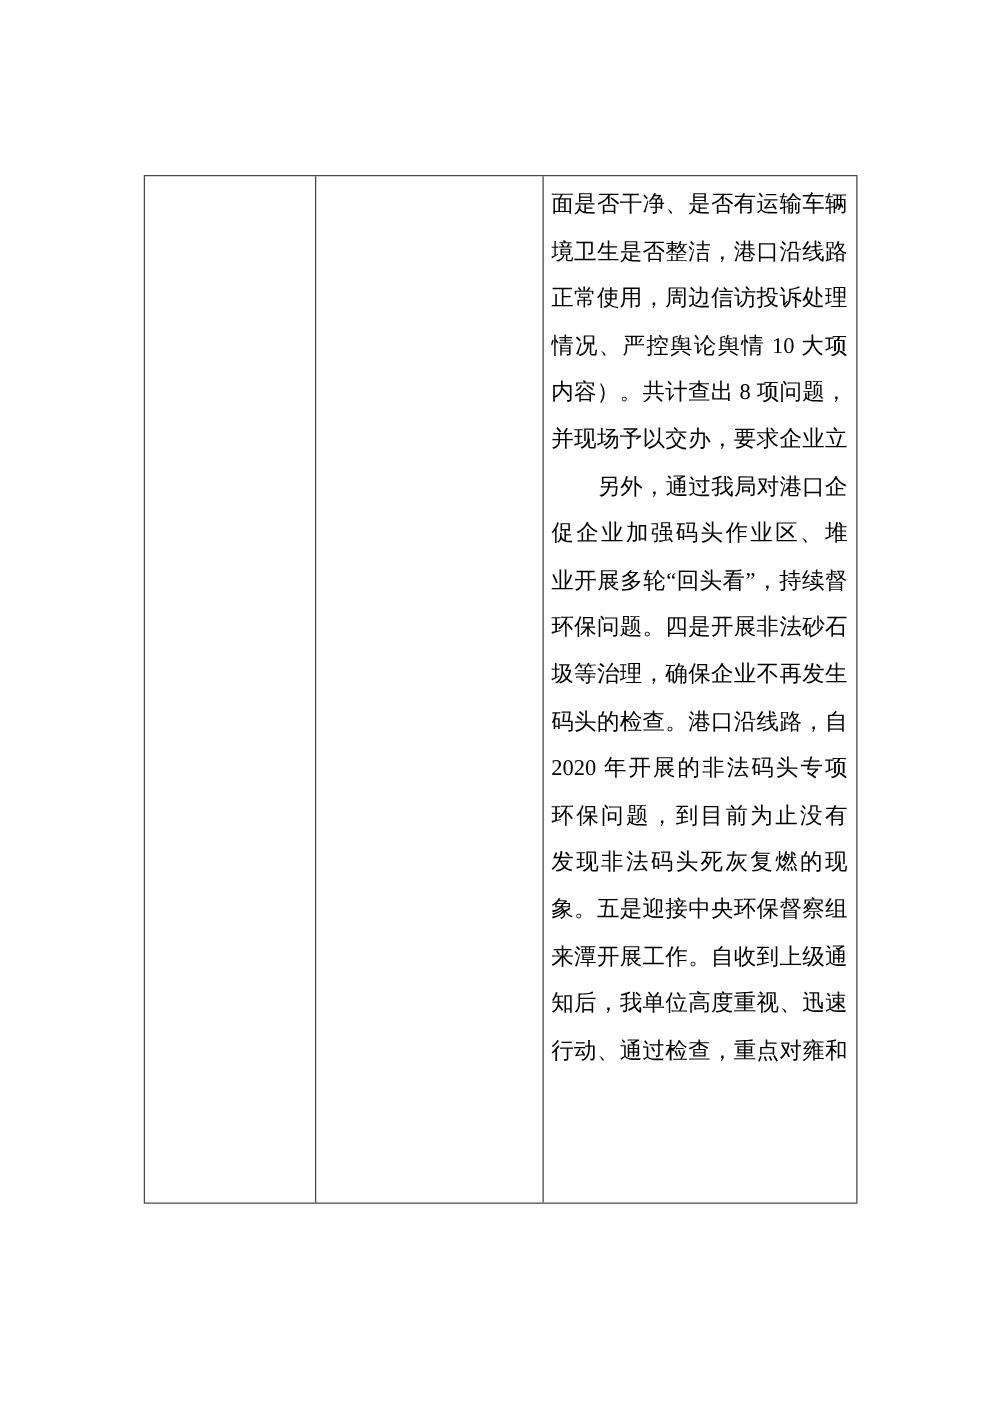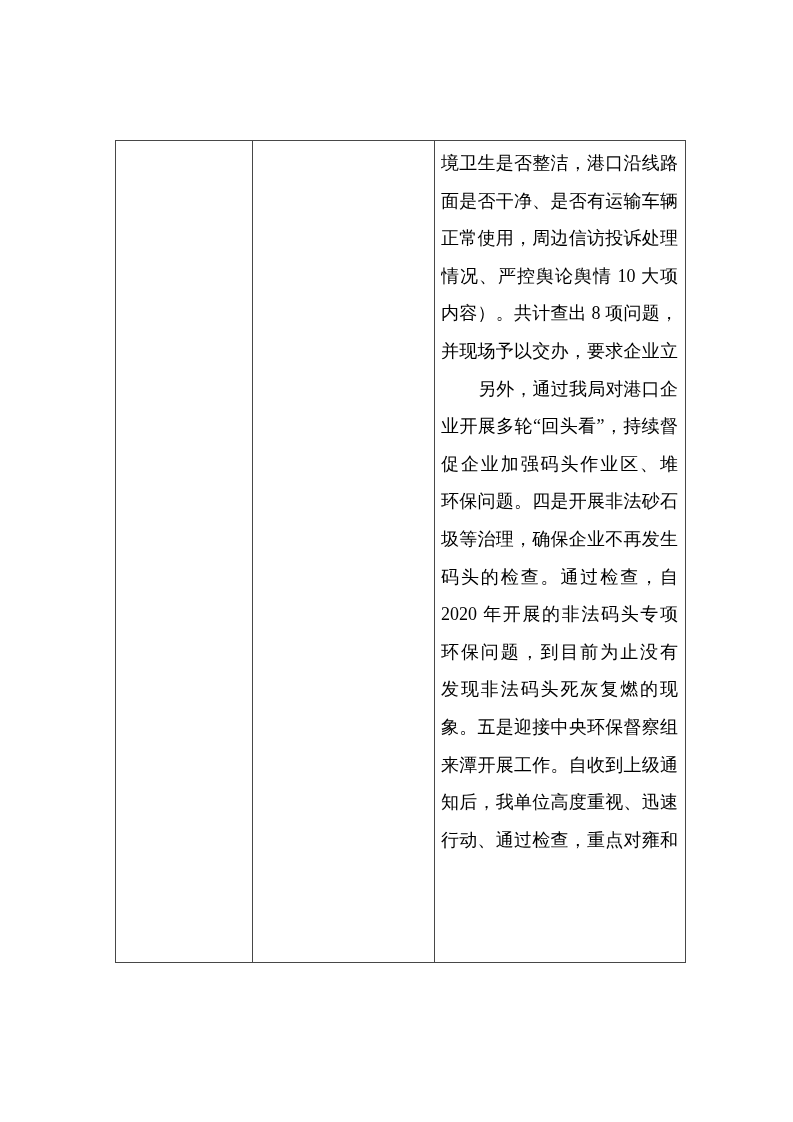--- a/index.html
+++ b/index.html
@@ -51,32 +51,32 @@
 </style>
 </head>
 <body>
 
 <div class="page">
   <div class="doc-table">
     <div class="cell c1"></div>
     <div class="cell c2"></div>
     <div class="cell c3">
       <div id="cell3-text">
+          <div class="line">面是否干净、是否有运输车辆</div>
           <div class="line">境卫生是否整洁，港口沿线路</div>
-          <div class="line">面是否干净、是否有运输车辆</div>
           <div class="line">正常使用，周边信访投诉处理</div>
           <div class="line">情况、严控舆论舆情 10 大项</div>
           <div class="line">内容）。共计查出 8 项问题，</div>
           <div class="line">并现场予以交办，要求企业立</div>
           <div class="line indent">另外，通过我局对港口企</div>
+          <div class="line">促企业加强码头作业区、堆</div>
           <div class="line">业开展多轮“回头看”，持续督</div>
-          <div class="line">促企业加强码头作业区、堆</div>
           <div class="line">环保问题。四是开展非法砂石</div>
           <div class="line">圾等治理，确保企业不再发生</div>
-          <div class="line">码头的检查。通过检查，自</div>
+          <div class="line">码头的检查。港口沿线路，自</div>
           <div class="line">2020 年开展的非法码头专项</div>
           <div class="line">环保问题，到目前为止没有</div>
           <div class="line">发现非法码头死灰复燃的现</div>
           <div class="line">象。五是迎接中央环保督察组</div>
           <div class="line">来潭开展工作。自收到上级通</div>
           <div class="line">知后，我单位高度重视、迅速</div>
           <div class="line">行动、通过检查，重点对雍和</div>
         </div>
     </div>
   </div>

